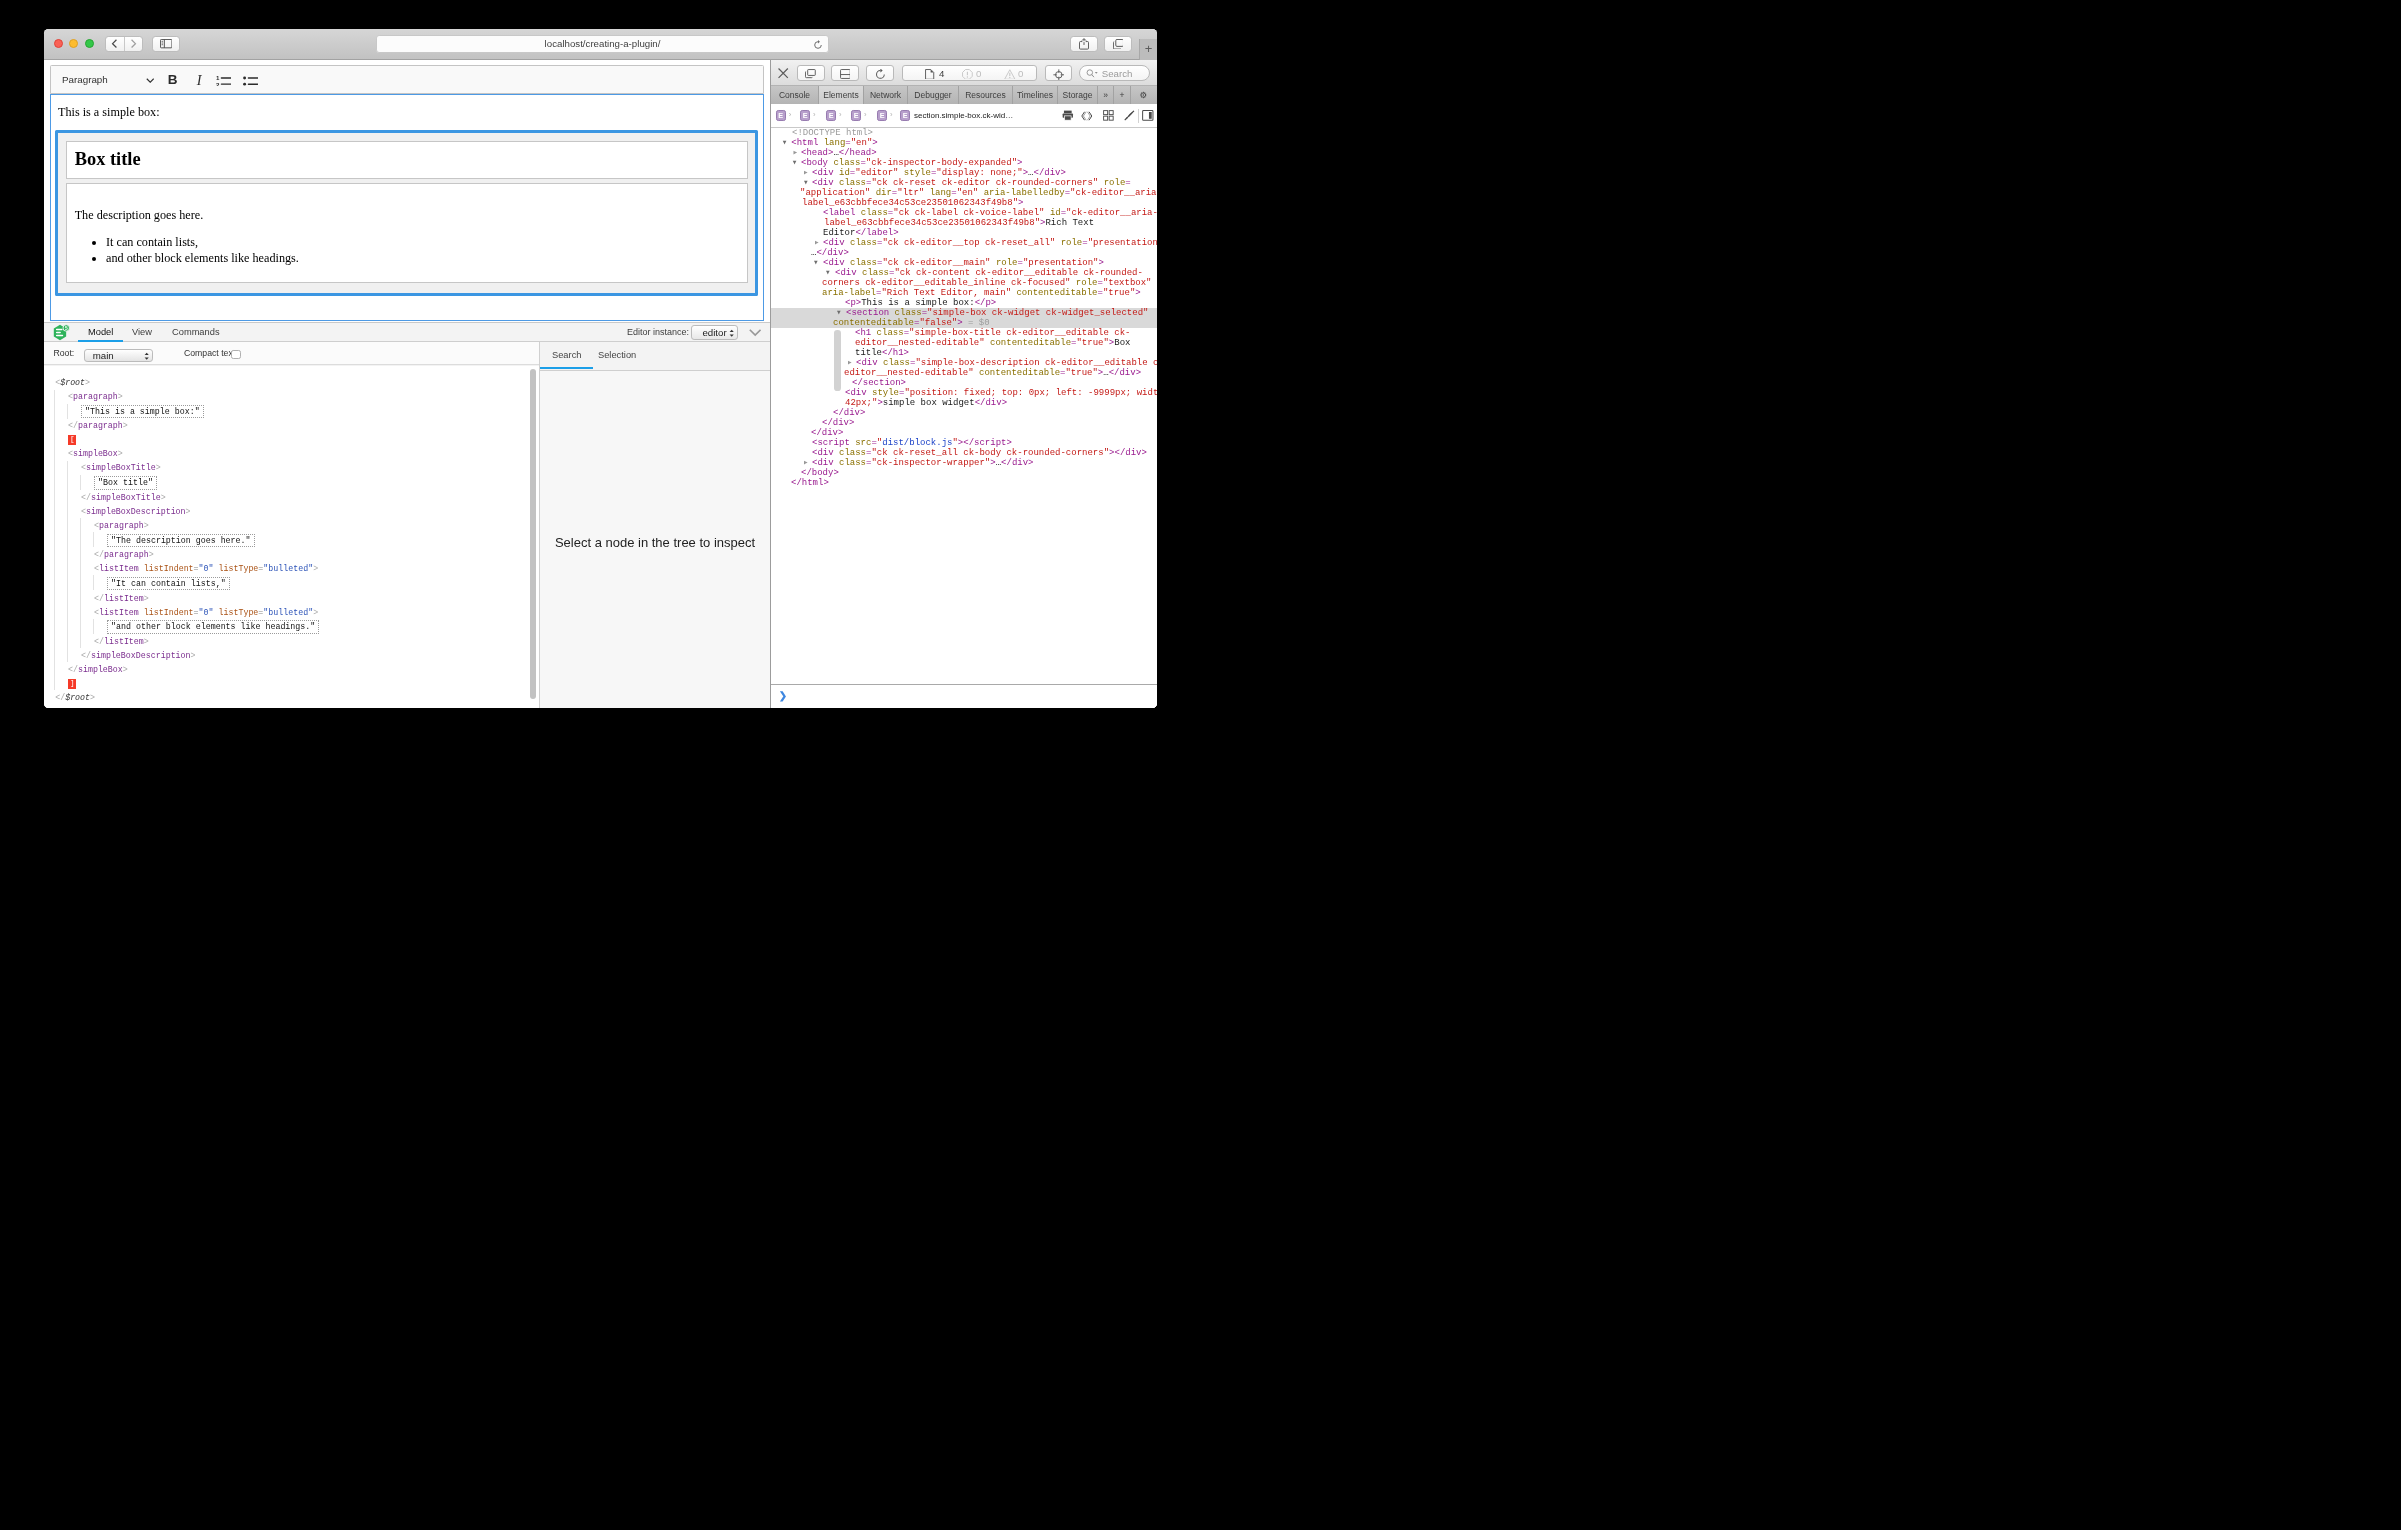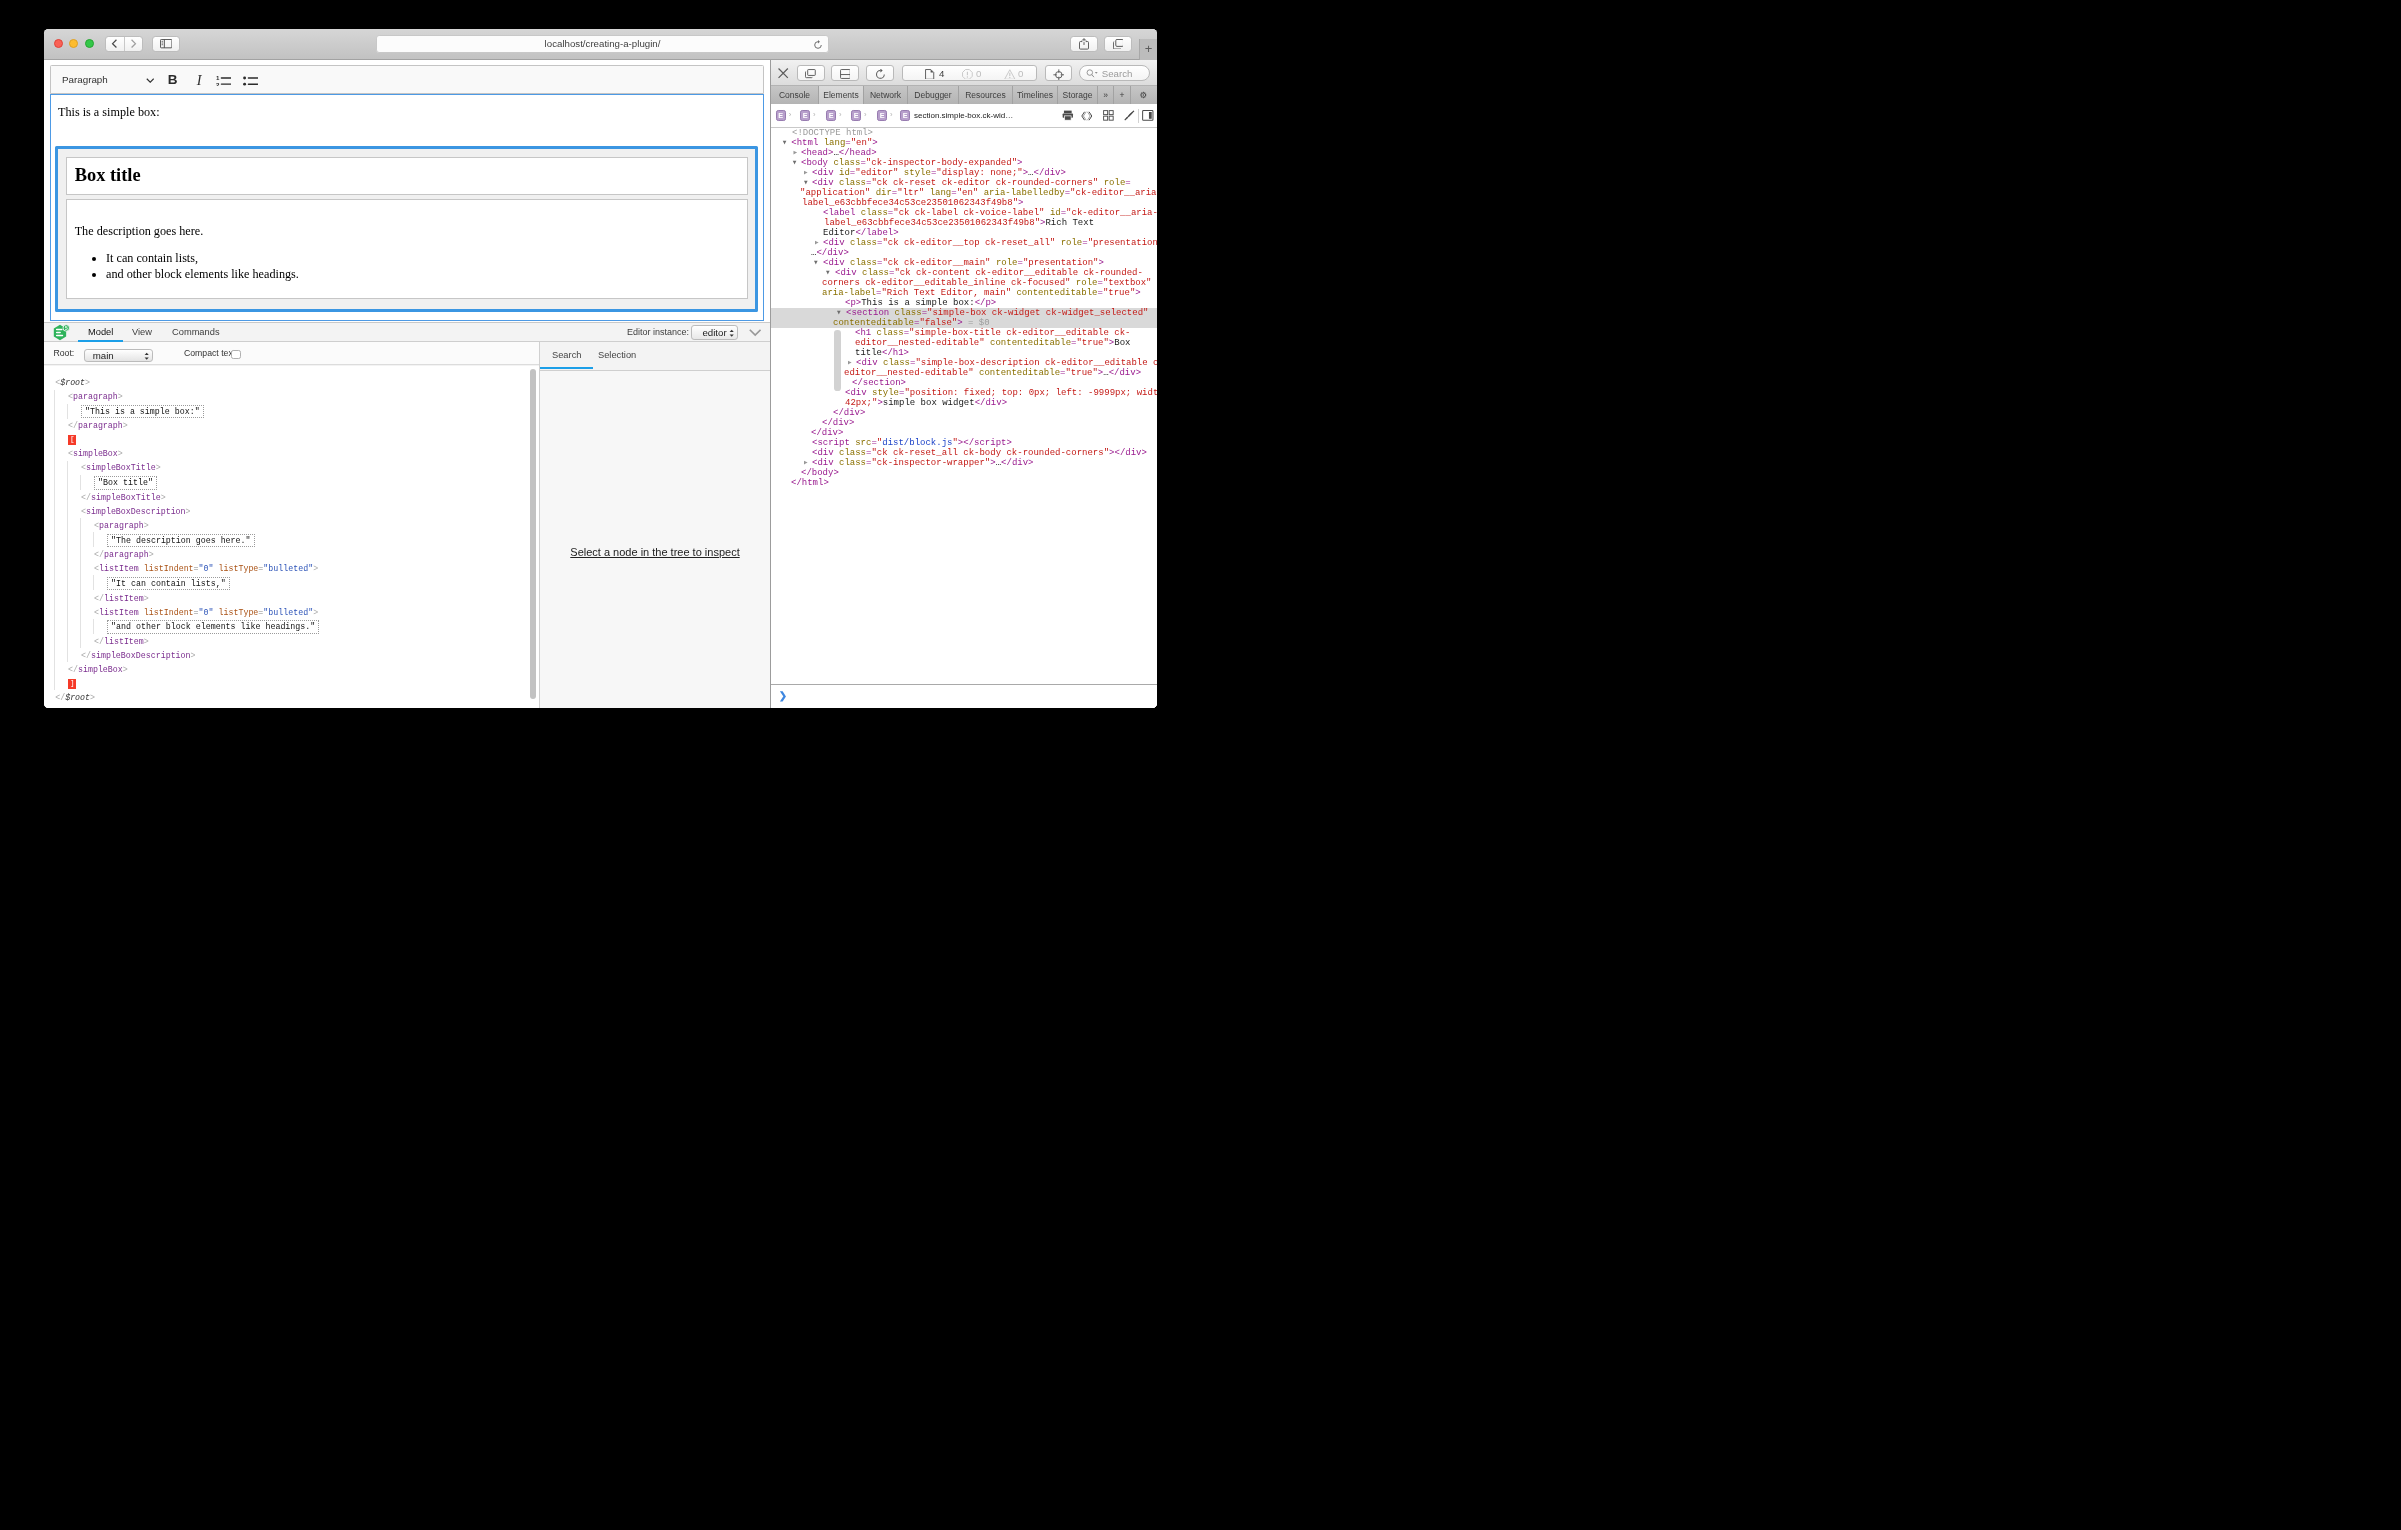--- a/index.html
+++ b/index.html
@@ -30,21 +30,21 @@
 .vdiv { position:absolute; left:726px; top:31px; width:0.8px; height:648px; background:#9c9c9c; }
 
 .cktb { position:absolute; left:5.8px; top:4.9px; width:714px; height:29.6px;
   background:#f9f9f9; border:0.8px solid #c4c4c4; border-radius:1.5px 1.5px 0 0;
   display:flex; align-items:center; }
 .ckc { position:absolute; left:5.8px; top:34px; width:714px; height:227px;
   border:1.2px solid #4d9ae5; background:#fff; }
 .ckc .p1 { position:absolute; left:7.2px; top:10.4px; font-family:"Liberation Serif",serif;
   font-size:12.2px; color:#000; }
 .widget { position:absolute; left:4.5px; top:35px; width:703px; height:166px;
-  background:#f0f0f0; border:3.4px solid #3b96e2; border-radius:1.5px;margin-top:16px; }
+  background:#f0f0f0; border:3.4px solid #3b96e2; border-radius:1.5px; }
 .wtitle { position:absolute; left:7.7px; top:7.7px; right:7.7px; height:38px;
   background:#fff; border:0.8px solid #c6c6c6; }
 .wtitle h1 { font-family:"Liberation Serif",serif; font-size:18.4px; font-weight:bold;
   color:#000; position:absolute; left:7.7px; top:7.3px; }
 .wdesc { position:absolute; left:7.7px; top:50px; right:7.7px; height:100px;
   background:#fff; border:0.8px solid #c6c6c6; font-family:"Liberation Serif",serif;
   font-size:12.2px; color:#000; }
 .wdesc p { position:absolute; left:7.7px; top:24.4px; }
 .wdesc ul { position:absolute; left:39px; top:51px; list-style:disc; }
 .wdesc li { margin-bottom:1.2px; }
@@ -65,22 +65,22 @@
 .sbox { border:0.8px dotted #9b9b9b; padding:1.2px 3.1px; background:#fff; color:#111; }
 .redm { background:#f53a28; color:#fff; padding:0.8px 1.9px 1.5px; font-size:7.7px; line-height:7.7px; display:inline-block; vertical-align:middle; }
 .mg { color:#aaa; } .mt { color:#7b2d8e; } .mk { color:#333;font-style:italic; }
 .ma { color:#aa5215; } .me { color:#888; } .mv { color:#2d54b8; }
 .insdiv { position:absolute; left:495px; top:19.3px; width:0.8px; bottom:0; background:#d0d0d0; }
 .ipane { position:absolute; left:496px; top:19.3px; right:0; bottom:0; background:#f7f7f7; }
 .ipane .tabs { position:absolute; left:0; top:0; width:100%; height:29px; background:#f3f3f3;
   border-bottom:0.8px solid #cfcfcf; color:#444; }
 .itab { position:absolute; top:0; line-height:27px; font-size:9.3px; }
 .itab.act::after { content:""; position:absolute; left:-12px; right:-12px; bottom:0px; height:1.9px; background:#1b9fe8; }
-.ipane .msg { position:absolute; left:0; right:0; top:204px; text-align:center;
-  font-size:11px; color:#222;text-decoration:underline; }
+.ipane .msg { position:absolute; left:0; right:0; top:193px; text-align:center;
+  font-size:13px; color:#222; }
 .mscroll { position:absolute; left:486px; top:46px; width:6.2px; height:330px;
   background:#c2c2c2; border-radius:3.1px; }
 
 .wi { position:absolute; left:727px; top:31px; width:386px; height:648px; background:#fff; }
 .witb { position:absolute; left:0; top:0; width:100%; height:26px;
   background:linear-gradient(#f1f1f1,#dcdcdc); border-bottom:0.8px solid #b3b3b3; }
 .wib { position:absolute; top:5.4px; height:16px; background:linear-gradient(#ffffff,#f4f4f4);
   border:0.8px solid #b9b9b9; border-radius:3.1px; }
 .witabs { position:absolute; left:0; top:26px; width:100%; height:18px;
   background:linear-gradient(#c6c6c6,#b4b4b4); display:flex; font-size:8.5px; color:#3d3d3d; }

